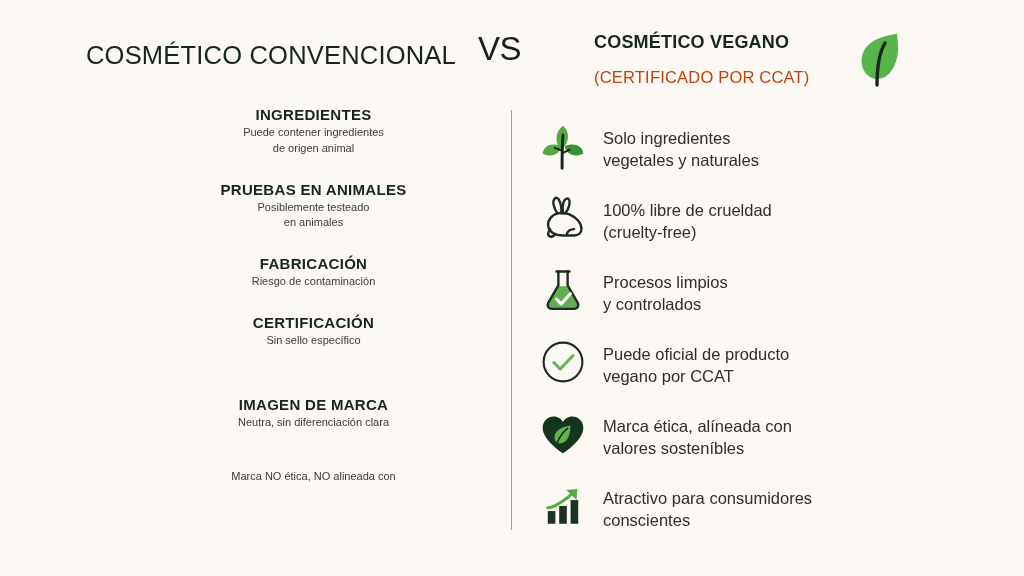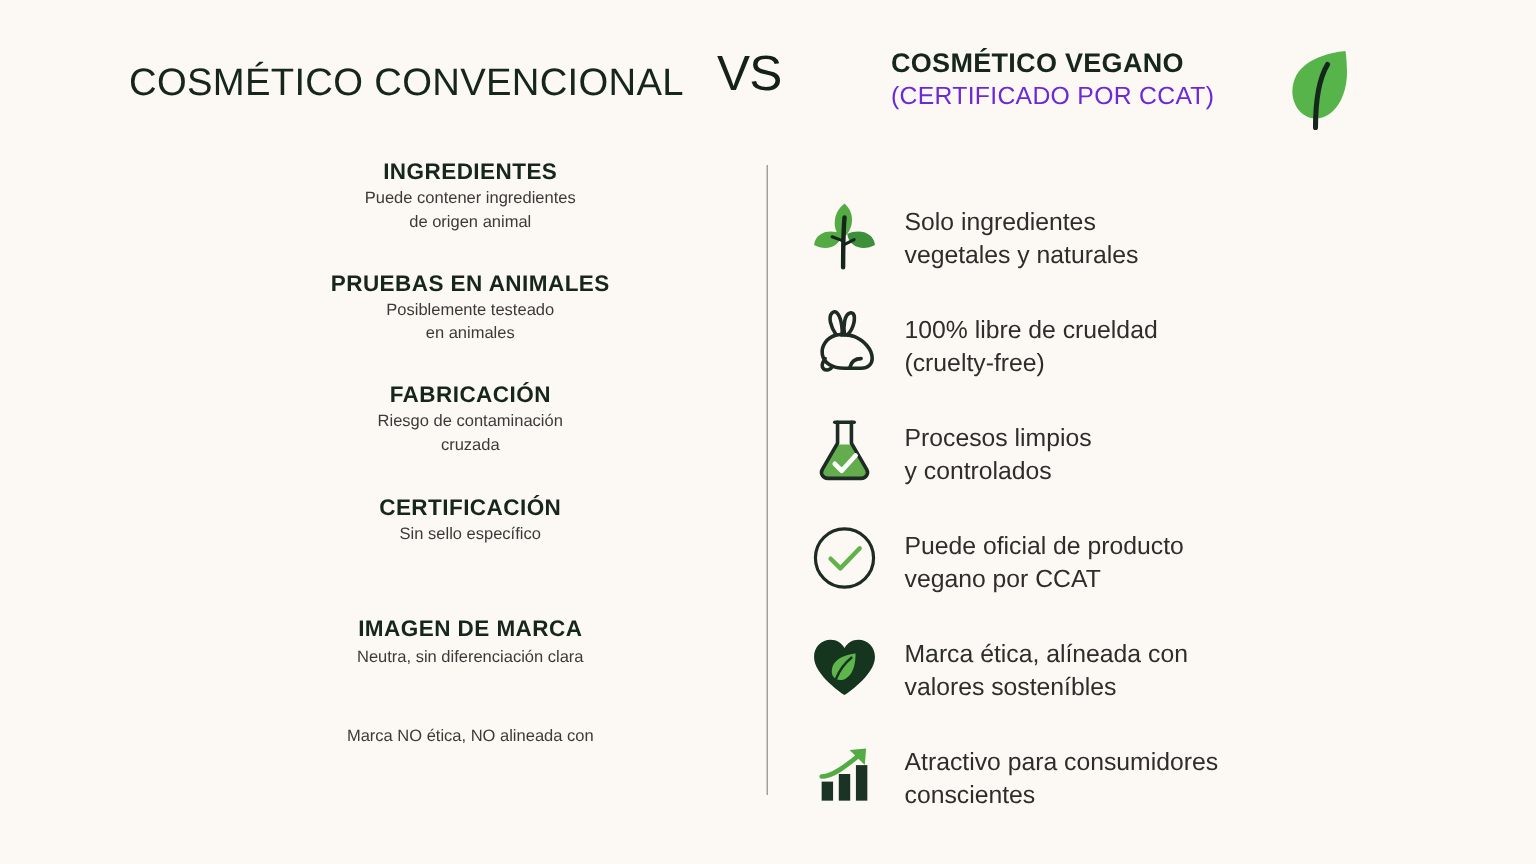--- a/index.html
+++ b/index.html
@@ -50,23 +50,23 @@
   }
   .title-right {
     font-size: 18px;
     font-weight: bold;
     letter-spacing: 0.2px;
     color: #16261c;
     white-space: nowrap;
     line-height: 1.05;
   }
   .subtitle-right {
-    margin-top: 3px;
+    margin-top: 16px;
     font-size: 16.5px;
-    color: #6d28d9;
+    color: #c2410c;
     letter-spacing: 0.2px;
     white-space: nowrap;
     line-height: 1.1;
   }
   .header-leaf {
     position: absolute;
     left: 857px;
     top: 31px;
     width: 44px;
     height: 56px;
@@ -111,21 +111,21 @@
 
   
   .col-right {
     position: absolute;
     left: 537px;
     top: 110px;
     width: 420px;
   }
   .row-right {
     display: flex;
-    align-items: flex-end;
+    align-items: center;
     height: 72px;
   }
   .row-right .icon-box {
     width: 52px;
     min-width: 52px;
     height: 52px;
     display: flex;
     align-items: center;
     justify-content: center;
   }
@@ -172,21 +172,20 @@
 
   <div class="row-left">
     <div class="label">PRUEBAS EN ANIMALES</div>
     <div class="desc">Posiblemente testeado</div>
     <div class="desc">en animales</div>
   </div>
 
   <div class="row-left">
     <div class="label">FABRICACIÓN</div>
     <div class="desc">Riesgo de contaminación</div>
-    <div class="desc">cruzada</div>
   </div>
 
   <div class="row-left" style="margin-bottom:45px;">
     <div class="label">CERTIFICACIÓN</div>
     <div class="desc">Sin sello específico</div>
   </div>
 
   <div class="row-left" style="margin-bottom:38px;">
     <div class="label">IMAGEN DE MARCA</div>
     <div class="desc">Neutra, sin diferenciación clara</div>

